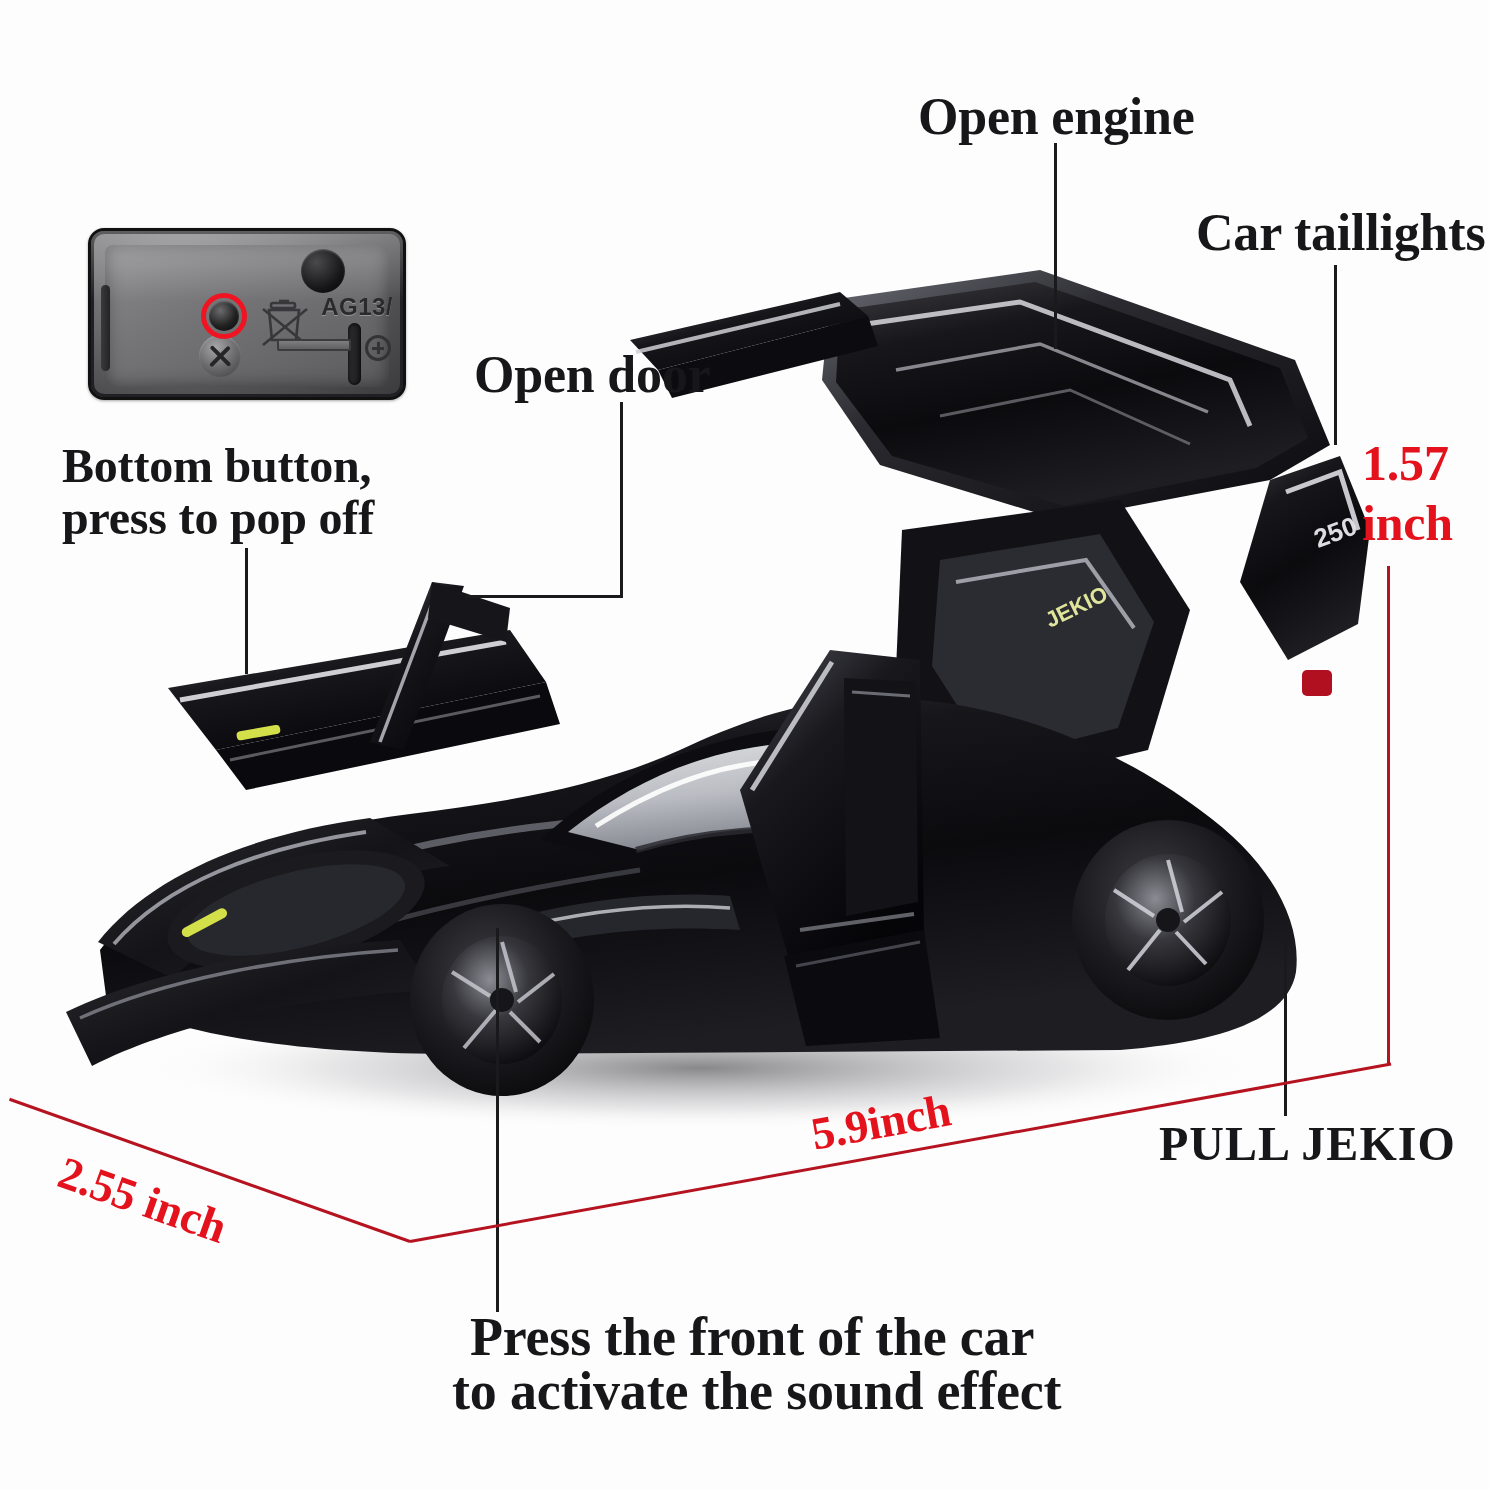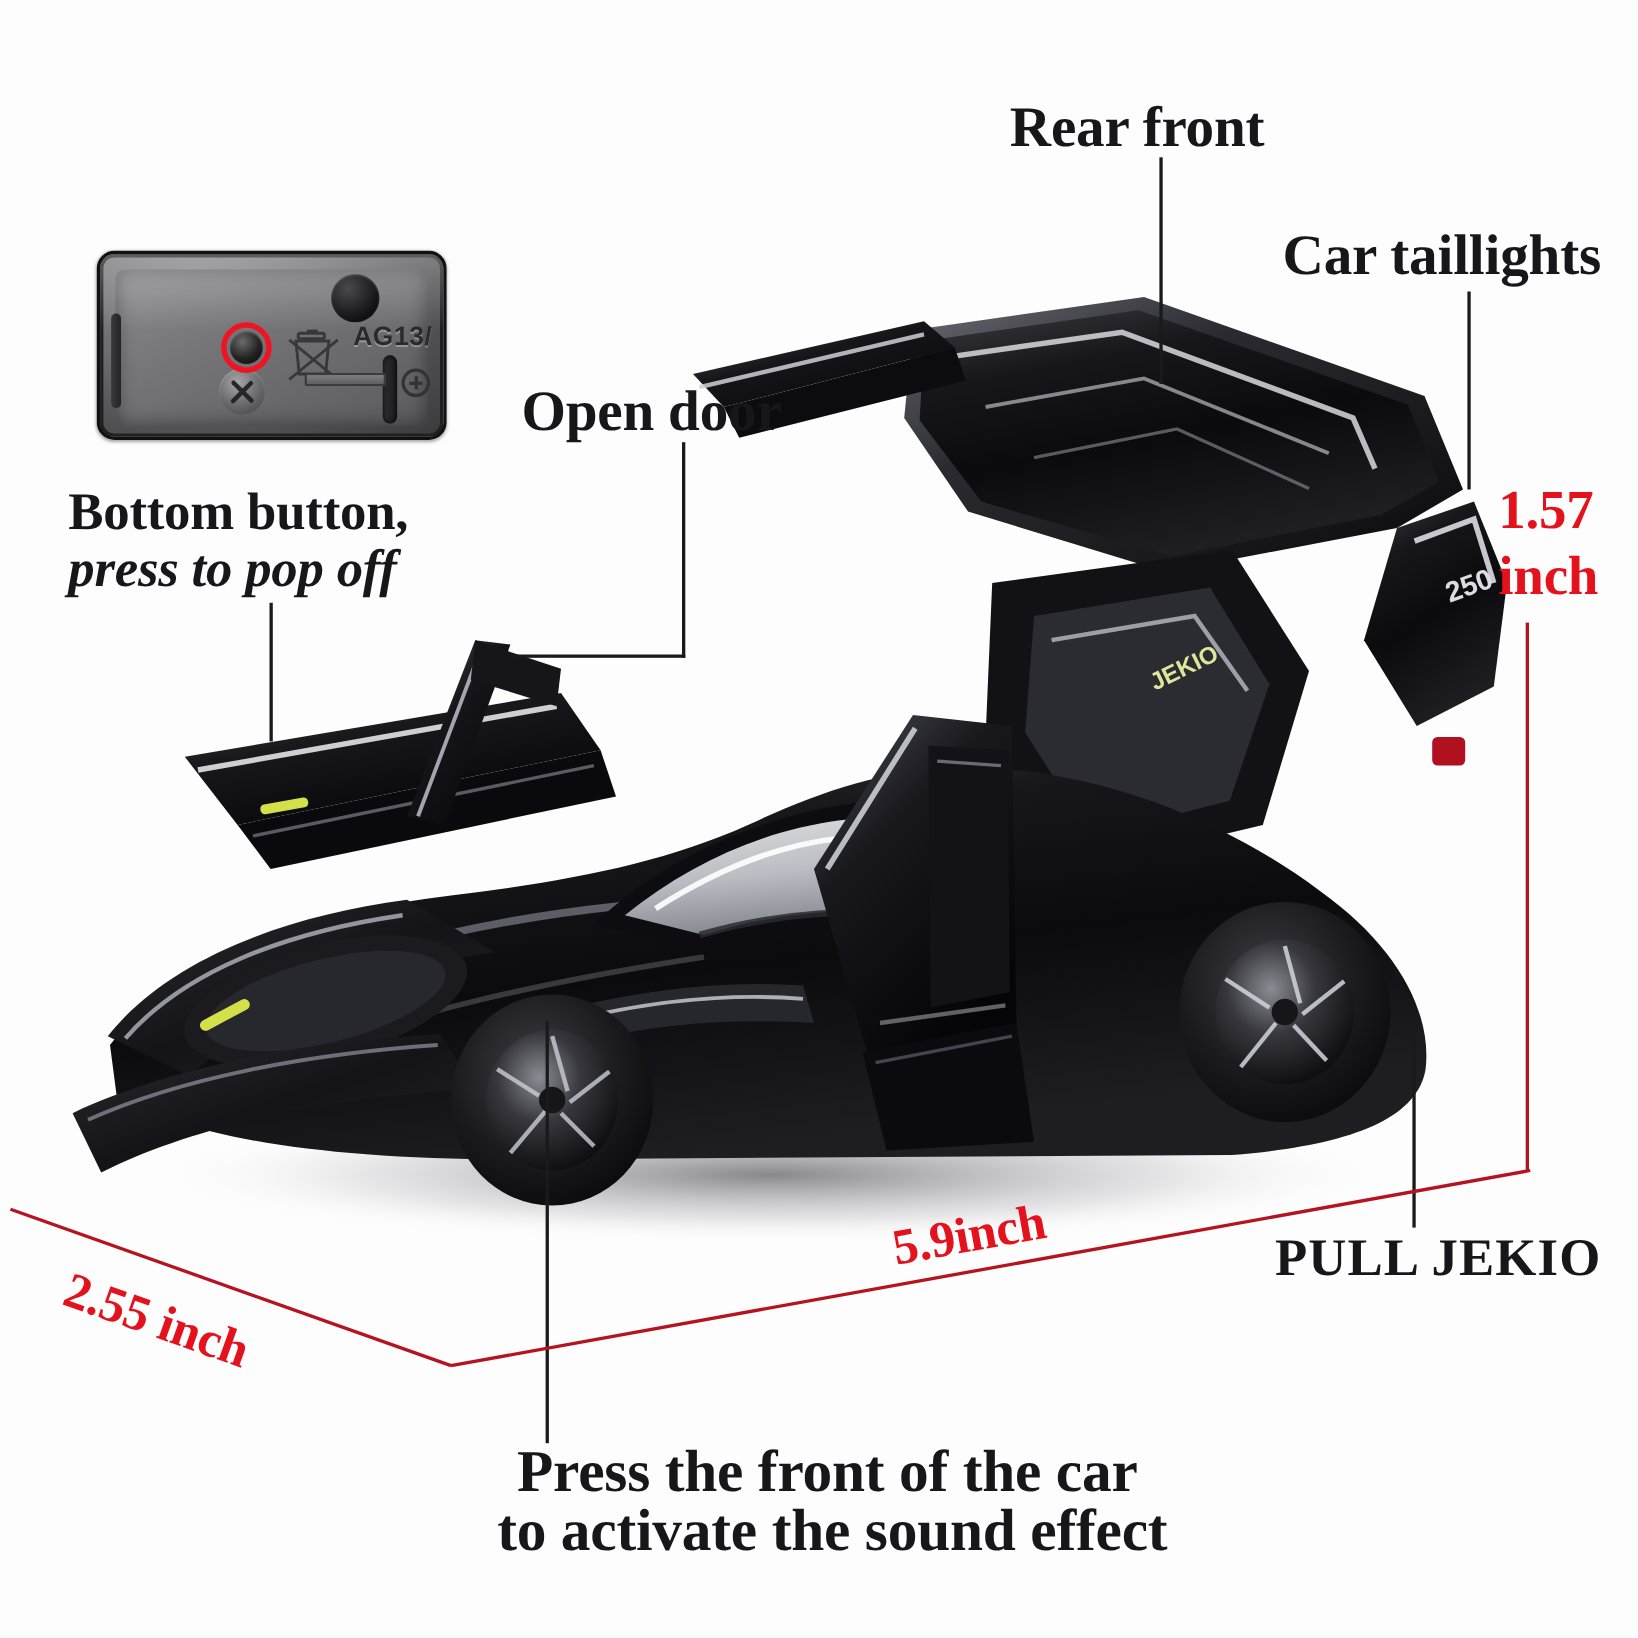--- a/index.html
+++ b/index.html
@@ -311,28 +311,28 @@
   <div class="leader leader-v" style="left:1284px; top:930px; height:186px;"></div>
 
   <div class="leader leader-v" style="left:496px; top:928px; height:384px;"></div>
 
   <div class="red-v" style="left:1387px; top:566px; height:498px;"></div>
 
   <div class="red-line" style="left:410px; top:1240px; width:997px; transform:rotate(-10.25deg);"></div>
 
   <div class="red-line" style="left:410px; top:1240px; width:425px; transform:rotate(199.55deg);"></div>
 
-  <div class="lbl" style="left:918px; top:90px; font-size:52px;">Rear front</div>
-
-  <div class="lbl" style="left:1166px; top:206px; font-size:52px;">Car taillights</div>
+  <div class="lbl" style="left:918px; top:90px; font-size:52px;">Open engine</div>
+
+  <div class="lbl" style="left:1196px; top:206px; font-size:52px;">Car taillights</div>
 
   <div class="lbl" style="left:474px; top:348px; font-size:52px;">Open door</div>
 
   <div class="lbl" style="left:62px; top:442px; font-size:48px;">Bottom button,</div>
-  <div class="lbl" style="left:62px; top:494px; font-size:48px;font-style:italic;">press to pop off</div>
+  <div class="lbl" style="left:62px; top:494px; font-size:48px;">press to pop off</div>
 
   <div class="lbl" style="left:1159px; top:1120px; font-size:48px; letter-spacing:1px;">PULL JEKIO</div>
 
   <div class="lbl" style="left:452px; top:1364px; font-size:54px;">to activate the sound effect</div>
   <div class="lbl" style="left:470px; top:1310px; font-size:54px;">Press the front of the car</div>
 
   <div class="lbl red" style="left:1362px; top:438px; font-size:50px;">1.57</div>
   <div class="lbl red" style="left:1362px; top:498px; font-size:50px;">inch</div>
 
   <div class="lbl red" style="left:812px; top:1112px; font-size:46px; transform:rotate(-10.25deg); transform-origin:0 50%;">5.9inch</div>

